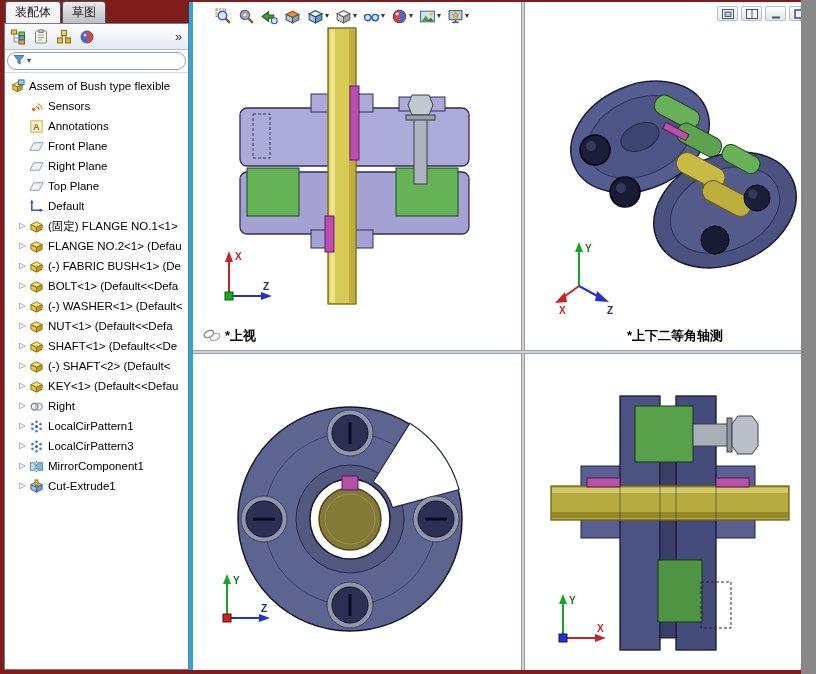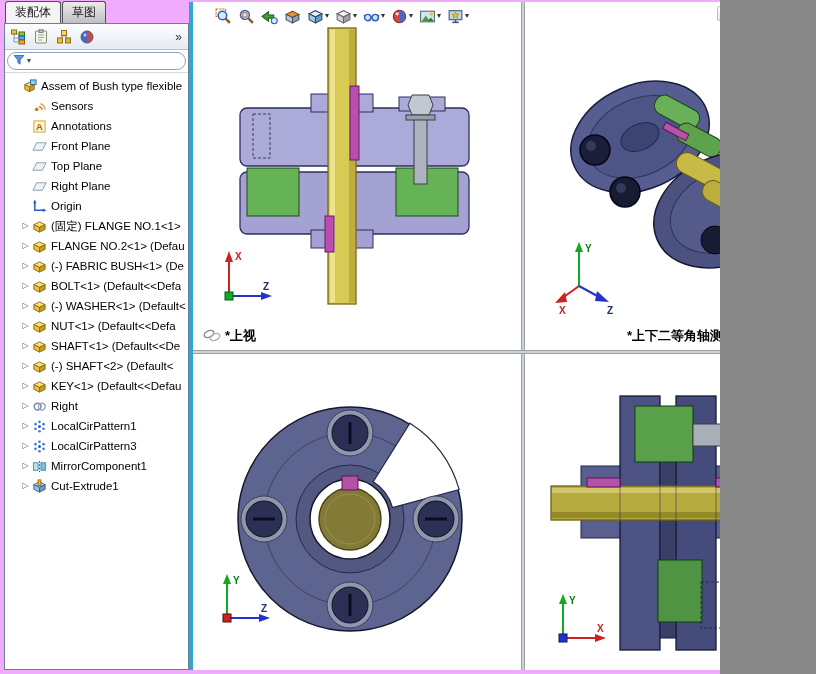--- a/index.html
+++ b/index.html
@@ -1,36 +1,36 @@
 <!DOCTYPE html>
 <html><head>
 <meta charset="utf-8">
 <style>
   html,body{margin:0;padding:0;background:#888;}
   *{box-sizing:border-box;}
-  .window{position:relative;width:720px;height:674px;background:#f0abfc;font-family:"Liberation Sans",sans-serif;overflow:hidden;}
+  .window{position:relative;width:801px;height:674px;background:#7f1d1d;font-family:"Liberation Sans",sans-serif;overflow:hidden;}
   
   .left-panel{position:absolute;left:4px;top:2px;width:185px;bottom:4px;display:flex;flex-direction:column;}
   .tab-bar{height:21px;display:flex;align-items:flex-end;gap:1px;padding-left:1px;}
   .tab{font-size:12px;padding:2px 9px 2px 9px;border:1px solid #4a5258;border-bottom:none;border-radius:3px 3px 0 0;white-space:nowrap;color:#111;}
   .tab.active{background:#f4f4f4;position:relative;z-index:2;}
   .tab.inactive{background:linear-gradient(#ececec,#bfbfc4);color:#222;margin-top:45px;}
   .panel-body{flex:1;background:#fff;border:1px solid #6f7f8f;display:flex;flex-direction:column;min-height:0;}
   .panel-toolbar{height:26px;display:flex;align-items:center;gap:3px;padding:2px 3px;background:linear-gradient(#fdfdfe,#e5ebf2);border-bottom:1px solid #b9c2cd;}
   .ptb-btn{width:20px;height:20px;display:flex;align-items:center;justify-content:center;border-radius:2px;}
   .ptb-btn svg{width:16px;height:16px;}
   .ptb-spacer{flex:1;}
   .overflow-chevrons{font-size:12px;color:#333;padding:0 3px;line-height:1;}
   .filter-bar{height:23px;display:flex;align-items:center;padding:2px 2px;border-bottom:1px solid #d4dae2;}
   .filter-field{flex:1;height:18px;border:1px solid #8aa4c4;border-radius:9px;background:#fff;display:flex;align-items:center;padding:0 5px;gap:2px;}
   .filter-field svg{width:12px;height:12px;}
   .f-caret{font-size:8px;color:#446;line-height:1;}
   .f-input{flex:1;border:none;outline:none;font-size:11px;height:14px;min-width:0;background:transparent;}
-  .tree{flex:1;overflow:hidden;padding-top:3px;font-size:11.5px;color:#000;margin-left:12px;}
-  .tree-row{height:20px;display:flex;align-items:center;white-space:nowrap;overflow:hidden;}
+  .tree{flex:1;overflow:hidden;padding-top:3px;font-size:11.5px;color:#000;}
+  .tree-row{height:20px;display:flex;align-items:center;white-space:nowrap;overflow:hidden;padding-left:9px;}
   .tree-row.root{padding-left:5px;}
   .t-arrow{width:13px;flex:0 0 13px;margin-left:2px;text-align:center;font-size:8px;color:#666;line-height:1;}
   .t-icon{width:15px;height:15px;flex:0 0 15px;margin-right:4px;}
   .t-icon svg{width:15px;height:15px;display:block;}
   .t-label{overflow:hidden;}
   
   .panel-splitter{position:absolute;left:189px;top:2px;width:4px;bottom:4px;background:#2fa6d6;}
   .viewport{position:absolute;left:193px;top:2px;width:620px;height:668px;background:#fff;}
   .pane{position:absolute;background:#fff;overflow:hidden;}
   .pane svg{display:block;width:100%;height:100%;}
@@ -154,41 +154,41 @@
               </span>
               <span class="t-label">Front Plane</span>
             </div>
             <div class="tree-row child">
               <span class="t-arrow"></span>
               <span class="t-icon">
                 <svg viewBox="0 0 16 16">
                   <polygon points="1,12 5,4 15,4 11,12" fill="#eef3f9" stroke="#8a9ab0"></polygon>
                 </svg>
               </span>
+              <span class="t-label">Right Plane</span>
+            </div>
+            <div class="tree-row child">
+              <span class="t-arrow"></span>
+              <span class="t-icon">
+                <svg viewBox="0 0 16 16">
+                  <polygon points="1,12 5,4 15,4 11,12" fill="#eef3f9" stroke="#8a9ab0"></polygon>
+                </svg>
+              </span>
               <span class="t-label">Top Plane</span>
-            </div>
-            <div class="tree-row child">
-              <span class="t-arrow"></span>
-              <span class="t-icon">
-                <svg viewBox="0 0 16 16">
-                  <polygon points="1,12 5,4 15,4 11,12" fill="#eef3f9" stroke="#8a9ab0"></polygon>
-                </svg>
-              </span>
-              <span class="t-label">Right Plane</span>
             </div>
             <div class="tree-row child">
               <span class="t-arrow"></span>
               <span class="t-icon">
                 <svg viewBox="0 0 16 16">
                   <path d="M3,3 L3,12 L13,12" stroke="#2a5ac8" stroke-width="1.6" fill="none"></path>
                   <polygon points="3,0.5 1.2,4.5 4.8,4.5" fill="#2a5ac8"></polygon>
                   <polygon points="15.5,12 11.5,10.2 11.5,13.8" fill="#2a5ac8"></polygon>
                 </svg>
               </span>
-              <span class="t-label">Origin</span>
+              <span class="t-label">Default</span>
             </div>
             <div class="tree-row child">
               <span class="t-arrow">▷</span>
               <span class="t-icon">
                 <svg viewBox="0 0 16 16">
                   <polygon points="2,6 8,3 14,6 8,9" fill="#f6e27a" stroke="#8a6d14"></polygon>
                   <polygon points="2,6 2,11 8,14 8,9" fill="#e8c43c" stroke="#8a6d14"></polygon>
                   <polygon points="8,9 14,6 14,11 8,14" fill="#c89a22" stroke="#8a6d14"></polygon>
                 </svg>
               </span>

